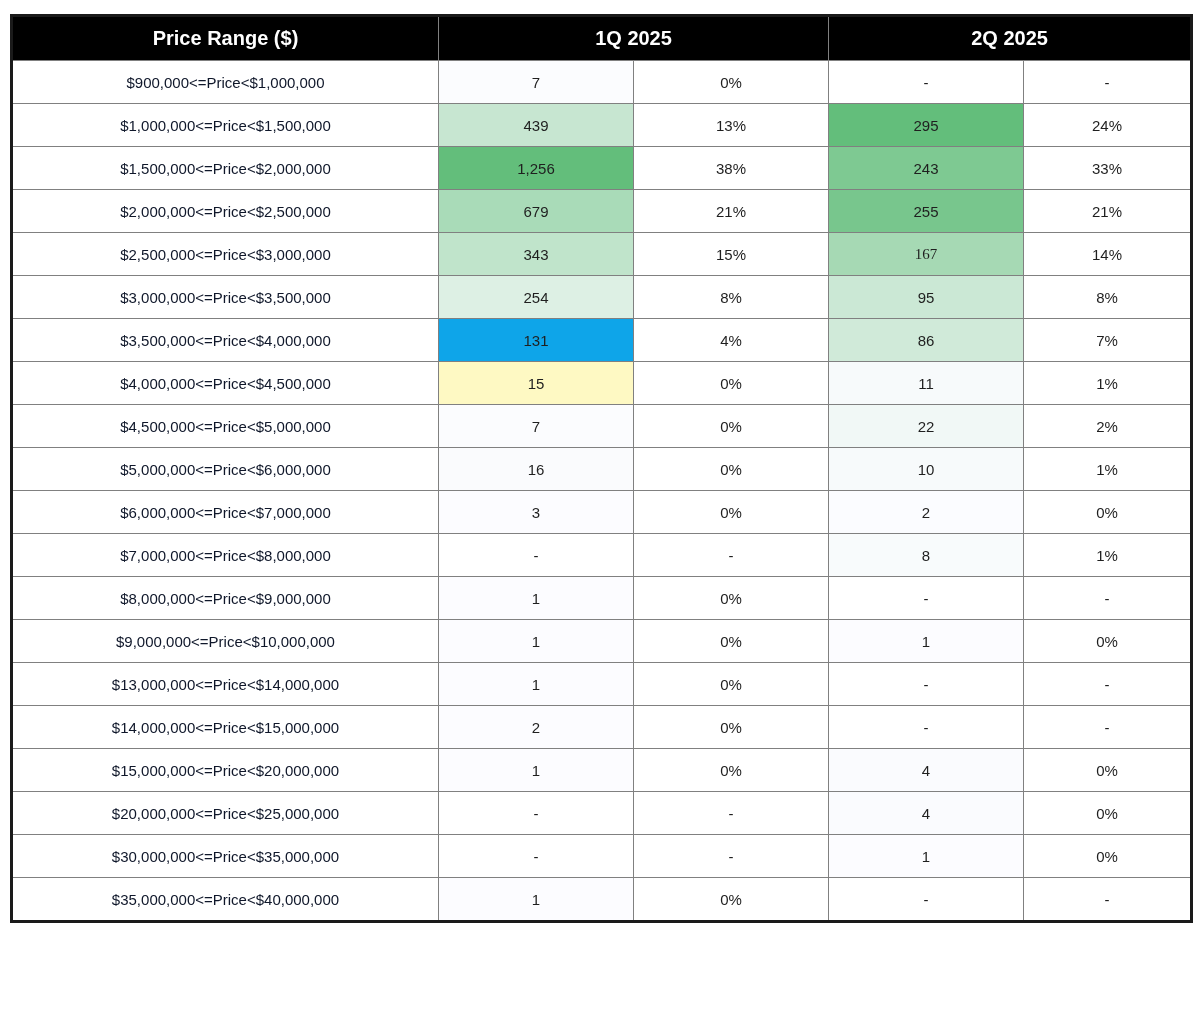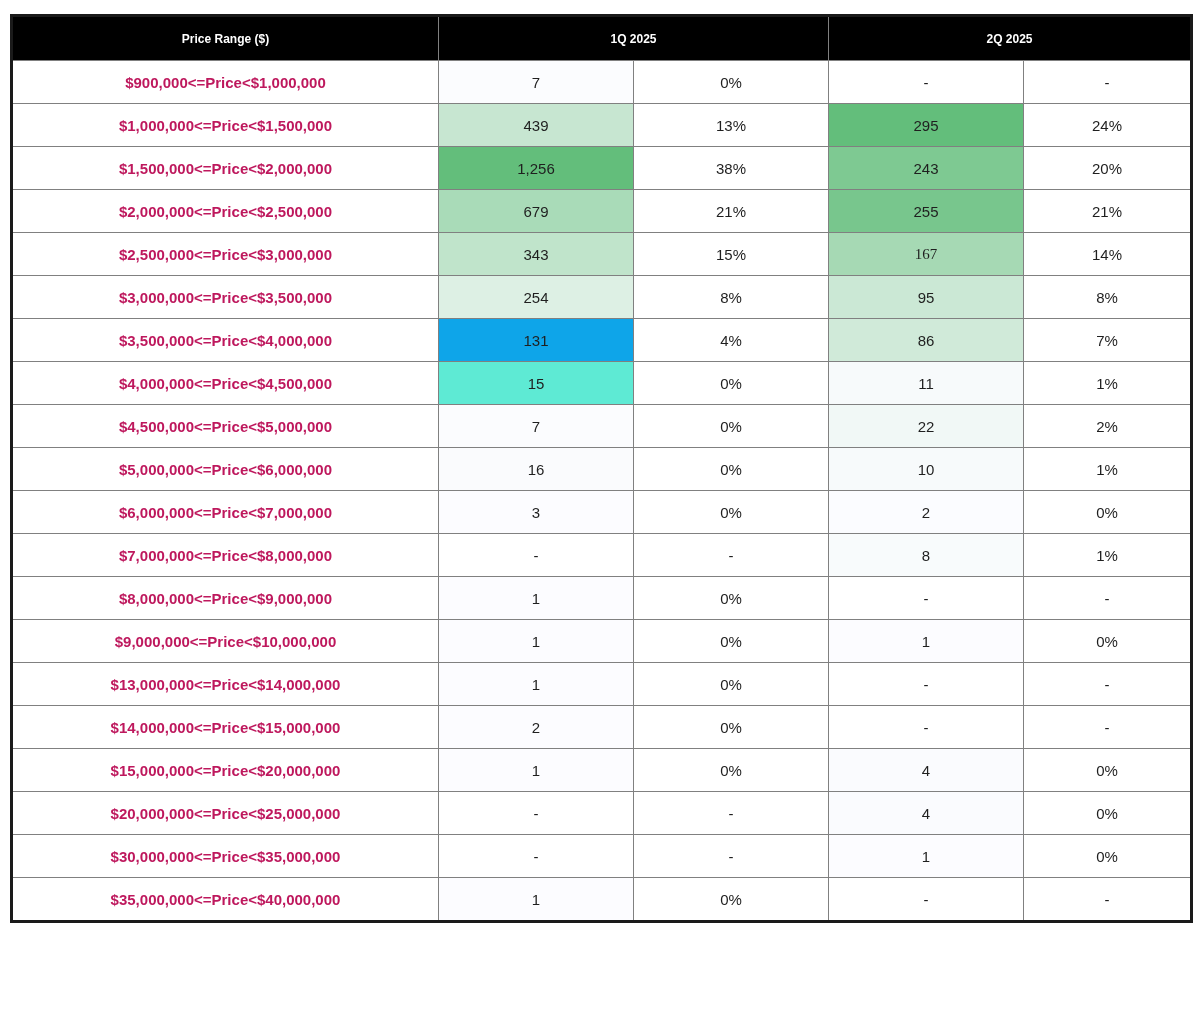--- a/index.html
+++ b/index.html
@@ -31,34 +31,34 @@
     border: 1.5px solid #808080;
     text-align: center;
     vertical-align: middle;
     padding: 0;
     overflow: hidden;
     white-space: nowrap;
   }
   thead th {
     background: #000000;
     color: #ffffff;
-    font-size: 12px;
+    font-size: 20px;
     font-weight: bold;
     height: 43px;
     border-bottom: 2px solid #333333;
   }
   tbody td {
     height: 42px;
     font-size: 15px;
     color: #1f1f1f;
     background: #ffffff;
   }
   tbody td.label-cell {
-    font-weight: bold;
-    color: #be185d;
+    font-weight: normal;
+    color: #0f172a;
   }
 </style>
 </head>
 <body>
 
 <div class="canvas">
   <div class="sheet">
     <table class="price-table">
       <colgroup>
         <col style="width:427px">
@@ -87,21 +87,21 @@
     <td class="count-cell" style="background-color: rgb(199, 230, 209);">439</td>
     <td class="pct-cell">13%</td>
     <td class="count-cell" style="background-color: rgb(99, 190, 123);">295</td>
     <td class="pct-cell">24%</td>
   </tr>
           <tr>
     <td class="label-cell">$1,500,000&lt;=Price&lt;$2,000,000</td>
     <td class="count-cell" style="background-color: rgb(99, 190, 123);">1,256</td>
     <td class="pct-cell">38%</td>
     <td class="count-cell" style="background-color: rgb(126, 201, 146);">243</td>
-    <td class="pct-cell">20%</td>
+    <td class="pct-cell">33%</td>
   </tr>
           <tr>
     <td class="label-cell">$2,000,000&lt;=Price&lt;$2,500,000</td>
     <td class="count-cell" style="background-color: rgb(169, 219, 184);">679</td>
     <td class="pct-cell">21%</td>
     <td class="count-cell" style="background-color: rgb(120, 198, 141);">255</td>
     <td class="pct-cell">21%</td>
   </tr>
           <tr>
     <td class="label-cell">$2,500,000&lt;=Price&lt;$3,000,000</td>
@@ -119,21 +119,21 @@
   </tr>
           <tr>
     <td class="label-cell">$3,500,000&lt;=Price&lt;$4,000,000</td>
     <td class="count-cell" style="background-color: #0ea5e9;">131</td>
     <td class="pct-cell">4%</td>
     <td class="count-cell" style="background-color: rgb(208, 234, 217);">86</td>
     <td class="pct-cell">7%</td>
   </tr>
           <tr>
     <td class="label-cell">$4,000,000&lt;=Price&lt;$4,500,000</td>
-    <td class="count-cell" style="background-color: #5eead4;">15</td>
+    <td class="count-cell" style="background-color: #fef9c3;">15</td>
     <td class="pct-cell">0%</td>
     <td class="count-cell" style="background-color: rgb(247, 250, 251);">11</td>
     <td class="pct-cell">1%</td>
   </tr>
           <tr>
     <td class="label-cell">$4,500,000&lt;=Price&lt;$5,000,000</td>
     <td class="count-cell" style="background-color: rgb(251, 252, 254);">7</td>
     <td class="pct-cell">0%</td>
     <td class="count-cell" style="background-color: rgb(241, 248, 246);">22</td>
     <td class="pct-cell">2%</td>

